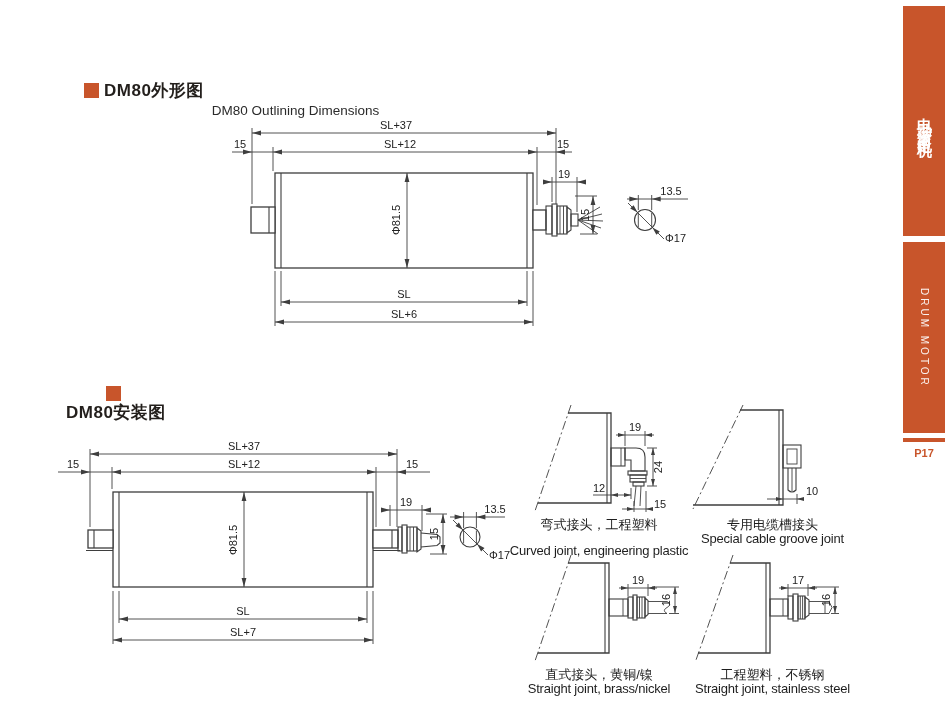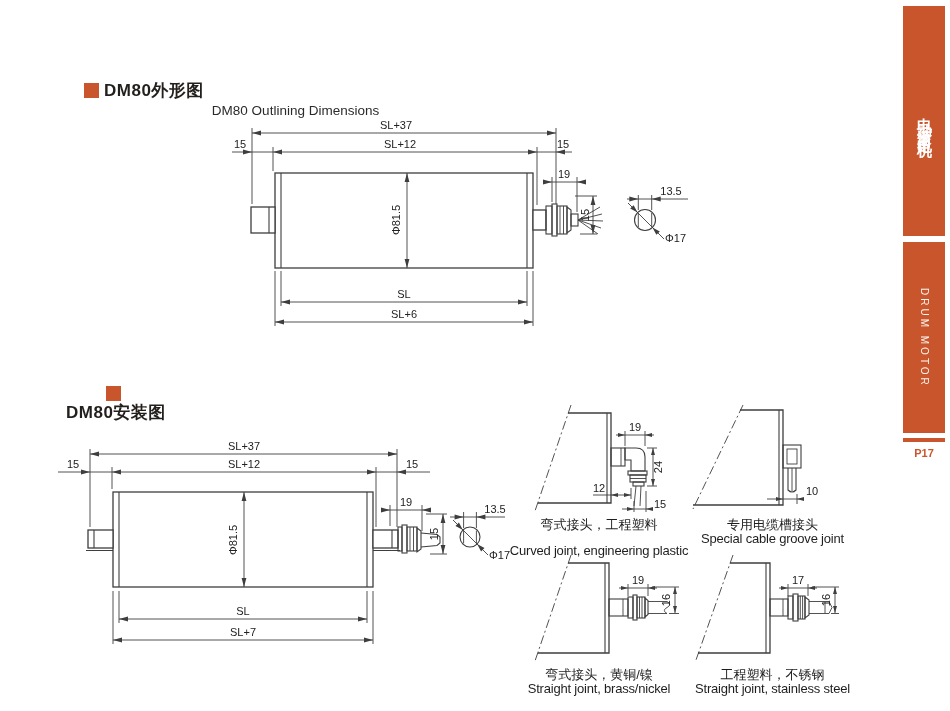--- a/index.html
+++ b/index.html
@@ -246,21 +246,21 @@
   <g>
     <path class="ln" d="M113,29 V41 M133,29 V41 M104,33 H142"></path>
     <path class="ln" d="M137,32 H164 M154,58.5 H164 M160,32 V58"></path>
     <path class="arw" d="M113,33 l-7,-2 v4 z M133,33 l7,-2 v4 z"></path>
     <path class="arw" d="M160,32 l-2,7 h4 z M160,58 l-2,-7 h4 z"></path>
   </g>
   <text x="123" y="29" text-anchor="middle">19</text>
   <text transform="translate(155,45) rotate(-90)" text-anchor="middle">16</text>
 </svg>
 <div class="cap" style="left:515px;top:667px;width:168px;">
-  <span class="zh">弯式接头，黄铜/镍</span>
+  <span class="zh">直式接头，黄铜/镍</span>
   <span class="en">Straight joint, brass/nickel</span>
 </div>
 
 <svg style="left:680px;top:555px;" width="185" height="112" viewBox="0 0 185 112">
   <g>
     <path class="bd" d="M50,8 H90 V98 H18" fill="none"></path>
     <path class="bd2" d="M86,8 V98"></path>
     <path class="cl" d="M53,0 L16,105"></path>
   </g>
   <g>

